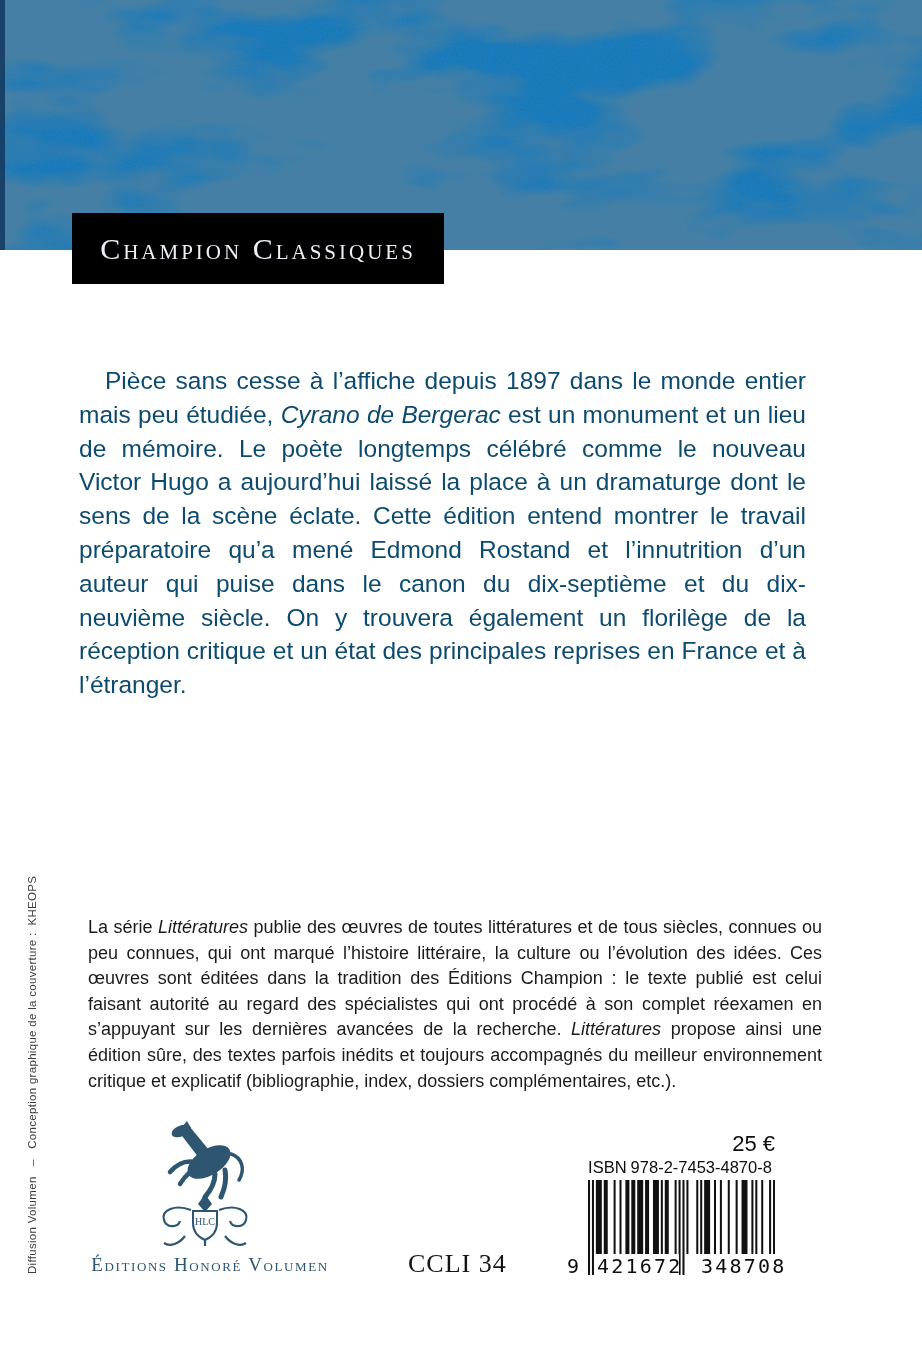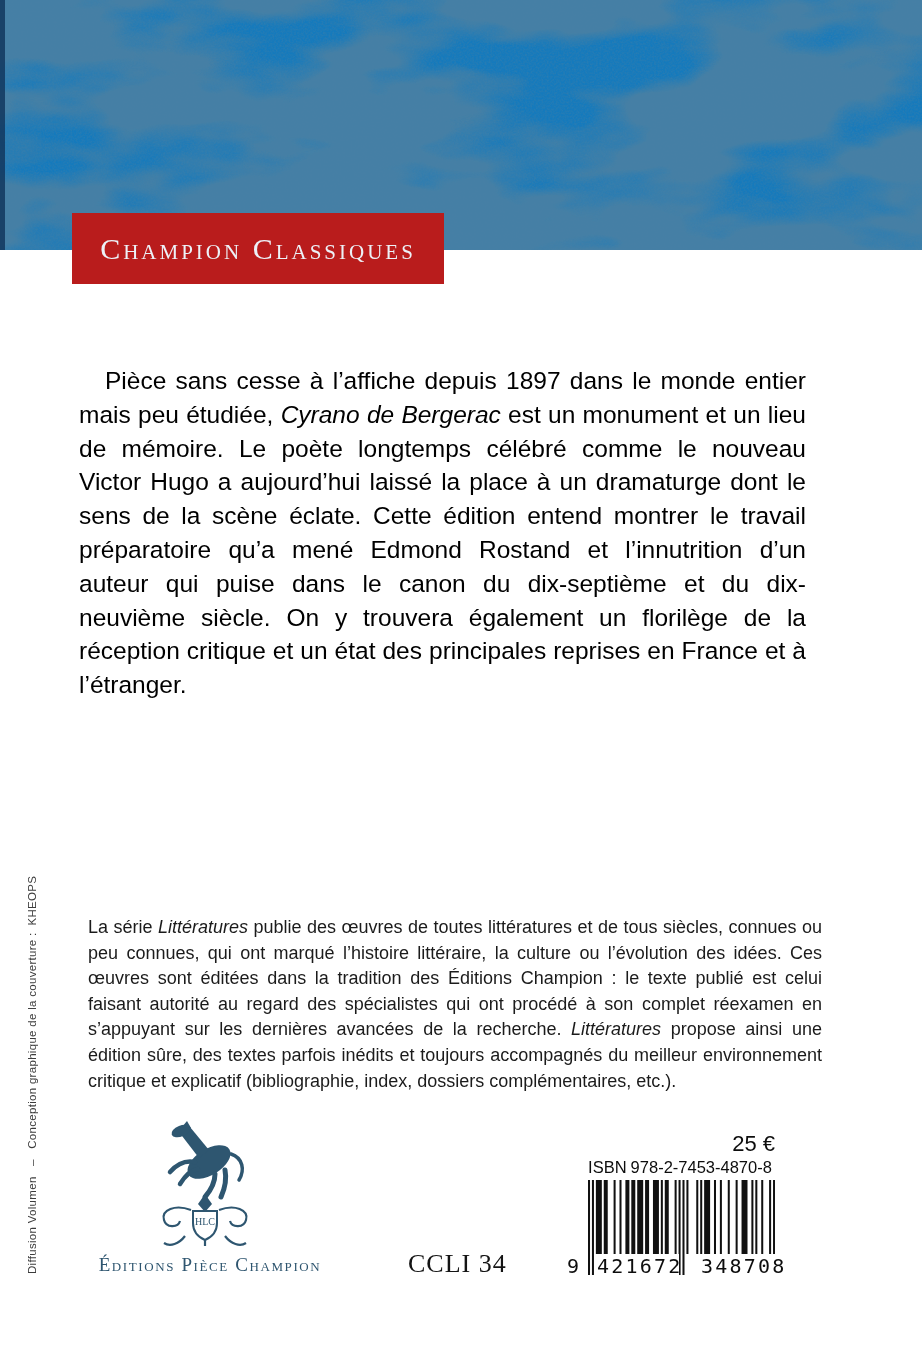--- a/index.html
+++ b/index.html
@@ -1,24 +1,24 @@
 <!DOCTYPE html>
 <html><head>
 <meta charset="utf-8">
 <style>
   html,body{margin:0;padding:0;background:#fff;}
   .page{position:relative;width:922px;height:1346px;background:#fff;overflow:hidden;
         font-family:"Liberation Sans",sans-serif;}
   .marble{position:absolute;left:0;top:0;width:922px;height:250px;}
-  .banner{position:absolute;left:72px;top:213px;width:372px;height:71px;background:#b91c1c;
+  .banner{position:absolute;left:72px;top:213px;width:372px;height:71px;background:#000000;
           display:flex;align-items:center;justify-content:center;}
   .banner span{font-family:"Liberation Serif",serif;font-variant:small-caps;font-size:30px;
           letter-spacing:3px;color:#edf1f7;}
   .blurb{position:absolute;left:79px;top:364px;width:727px;margin:0;
-         font-size:24.5px;line-height:33.8px;text-align:justify;text-indent:26px;color:#000000;}
+         font-size:24.5px;line-height:33.8px;text-align:justify;text-indent:26px;color:#0c4a6e;}
   .series{position:absolute;left:72px;top:899px;width:734px;margin:16px;
           font-size:18px;line-height:25.6px;text-align:justify;color:#1b1b1b;}
   .spine{position:absolute;left:26px;top:1274px;width:412px;transform:rotate(-90deg);
          transform-origin:0 0;font-size:11.5px;letter-spacing:.3px;color:#3c3c3c;white-space:pre;}
   .logo{position:absolute;left:145px;top:1118px;width:120px;height:130px;}
   .pubname{position:absolute;left:70px;top:1254px;width:280px;text-align:center;
            font-family:"Liberation Serif",serif;font-variant:small-caps;font-size:19px;
            letter-spacing:1.6px;color:#2e556f;}
   .ccli{position:absolute;left:408px;top:1249px;font-family:Liberation Serif, serif;
         font-size:26px;letter-spacing:1px;color:#141414;}
@@ -86,21 +86,21 @@
       <path d="M48,93 h24 v12 c0,9 -5,14 -12,17 c-7,-3 -12,-8 -12,-17 z" fill="#ffffff"></path>
       <path d="M46,92 C30,86 16,92 19,102 C21,110 33,110 35,103" stroke-width="2.2"></path>
       <path d="M74,92 C90,86 104,92 101,102 C99,110 87,110 85,103" stroke-width="2.2"></path>
       <path d="M40,118 C34,126 25,129 19,125" stroke-width="2.2"></path>
       <path d="M80,118 C86,126 95,129 101,125" stroke-width="2.2"></path>
       <path d="M60,122 L60,128" stroke-width="2.2"></path>
     </g>
     <text x="60" y="107" text-anchor="middle" font-family="Liberation Serif, serif" font-size="10" fill="#2e5670" stroke="none">HLC</text>
   </svg>
 
-  <div class="pubname">Éditions Pièce Champion</div>
+  <div class="pubname">Éditions Honoré Volumen</div>
 
   <div class="ccli">CCLI 34</div>
 
   <div class="price">25 €</div>
 
   <div class="isbn">
     <span>ISBN</span><span class="num">978-2-7453-4870-8</span>
   </div>
 
   <div class="barcode">

